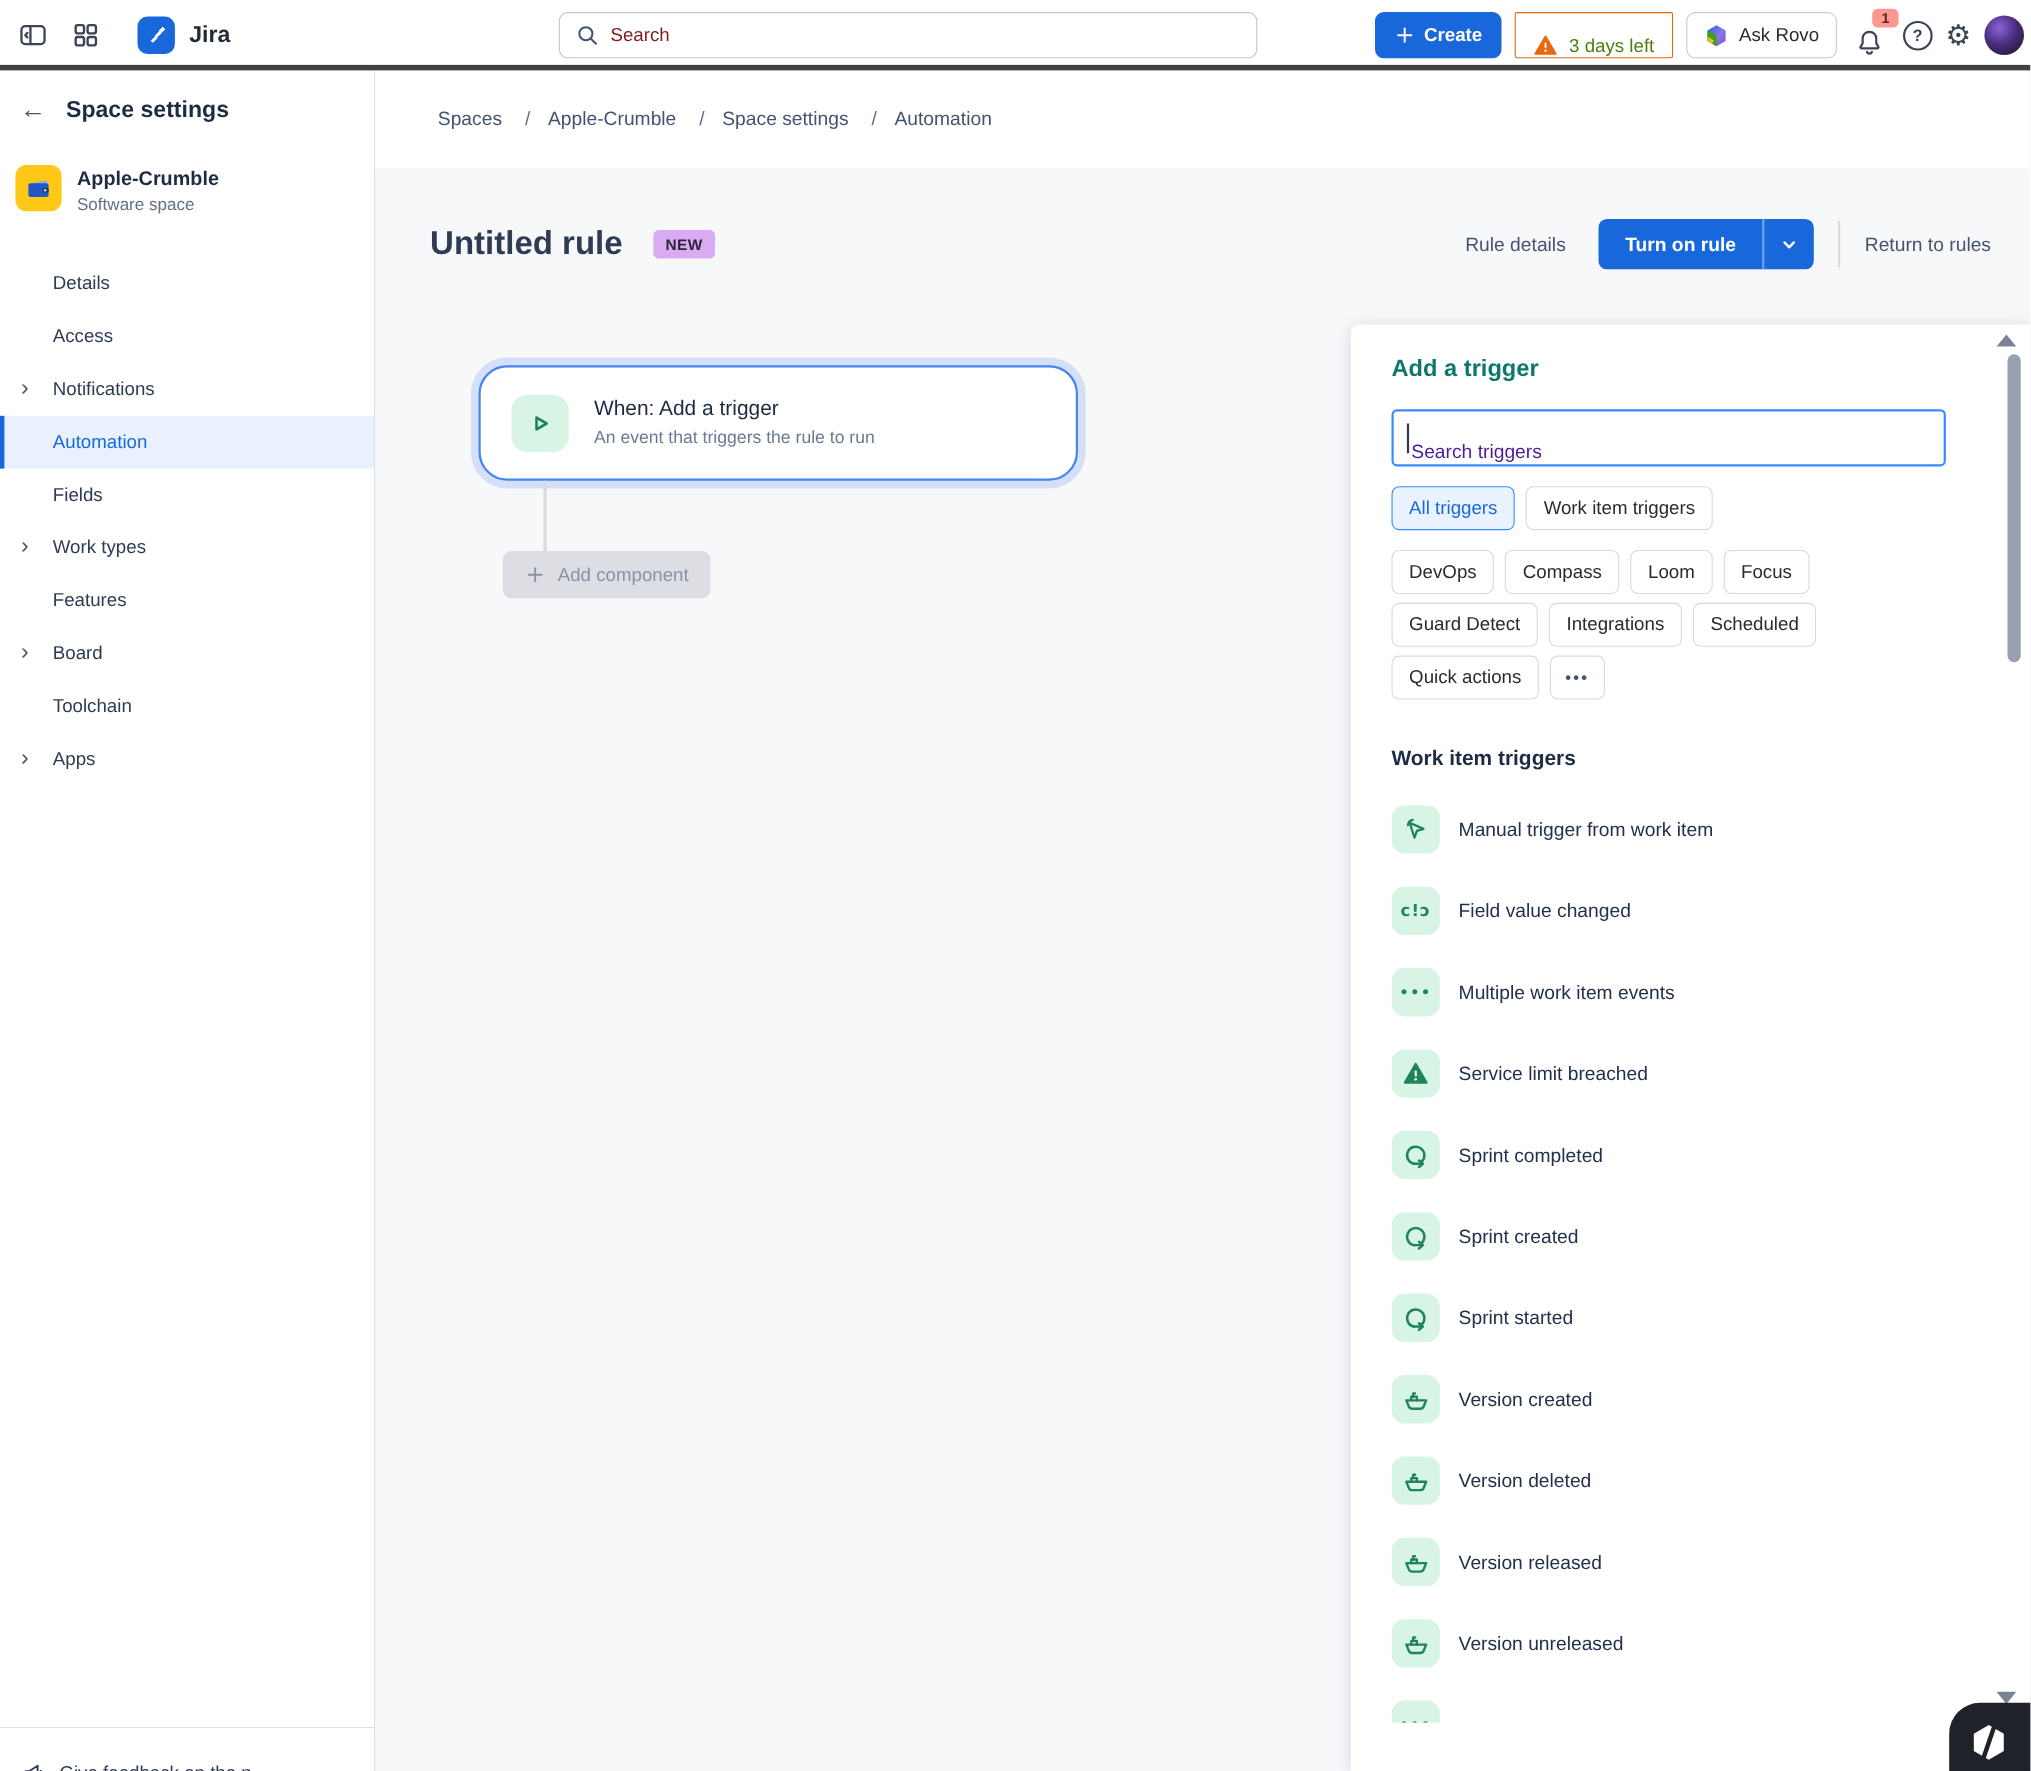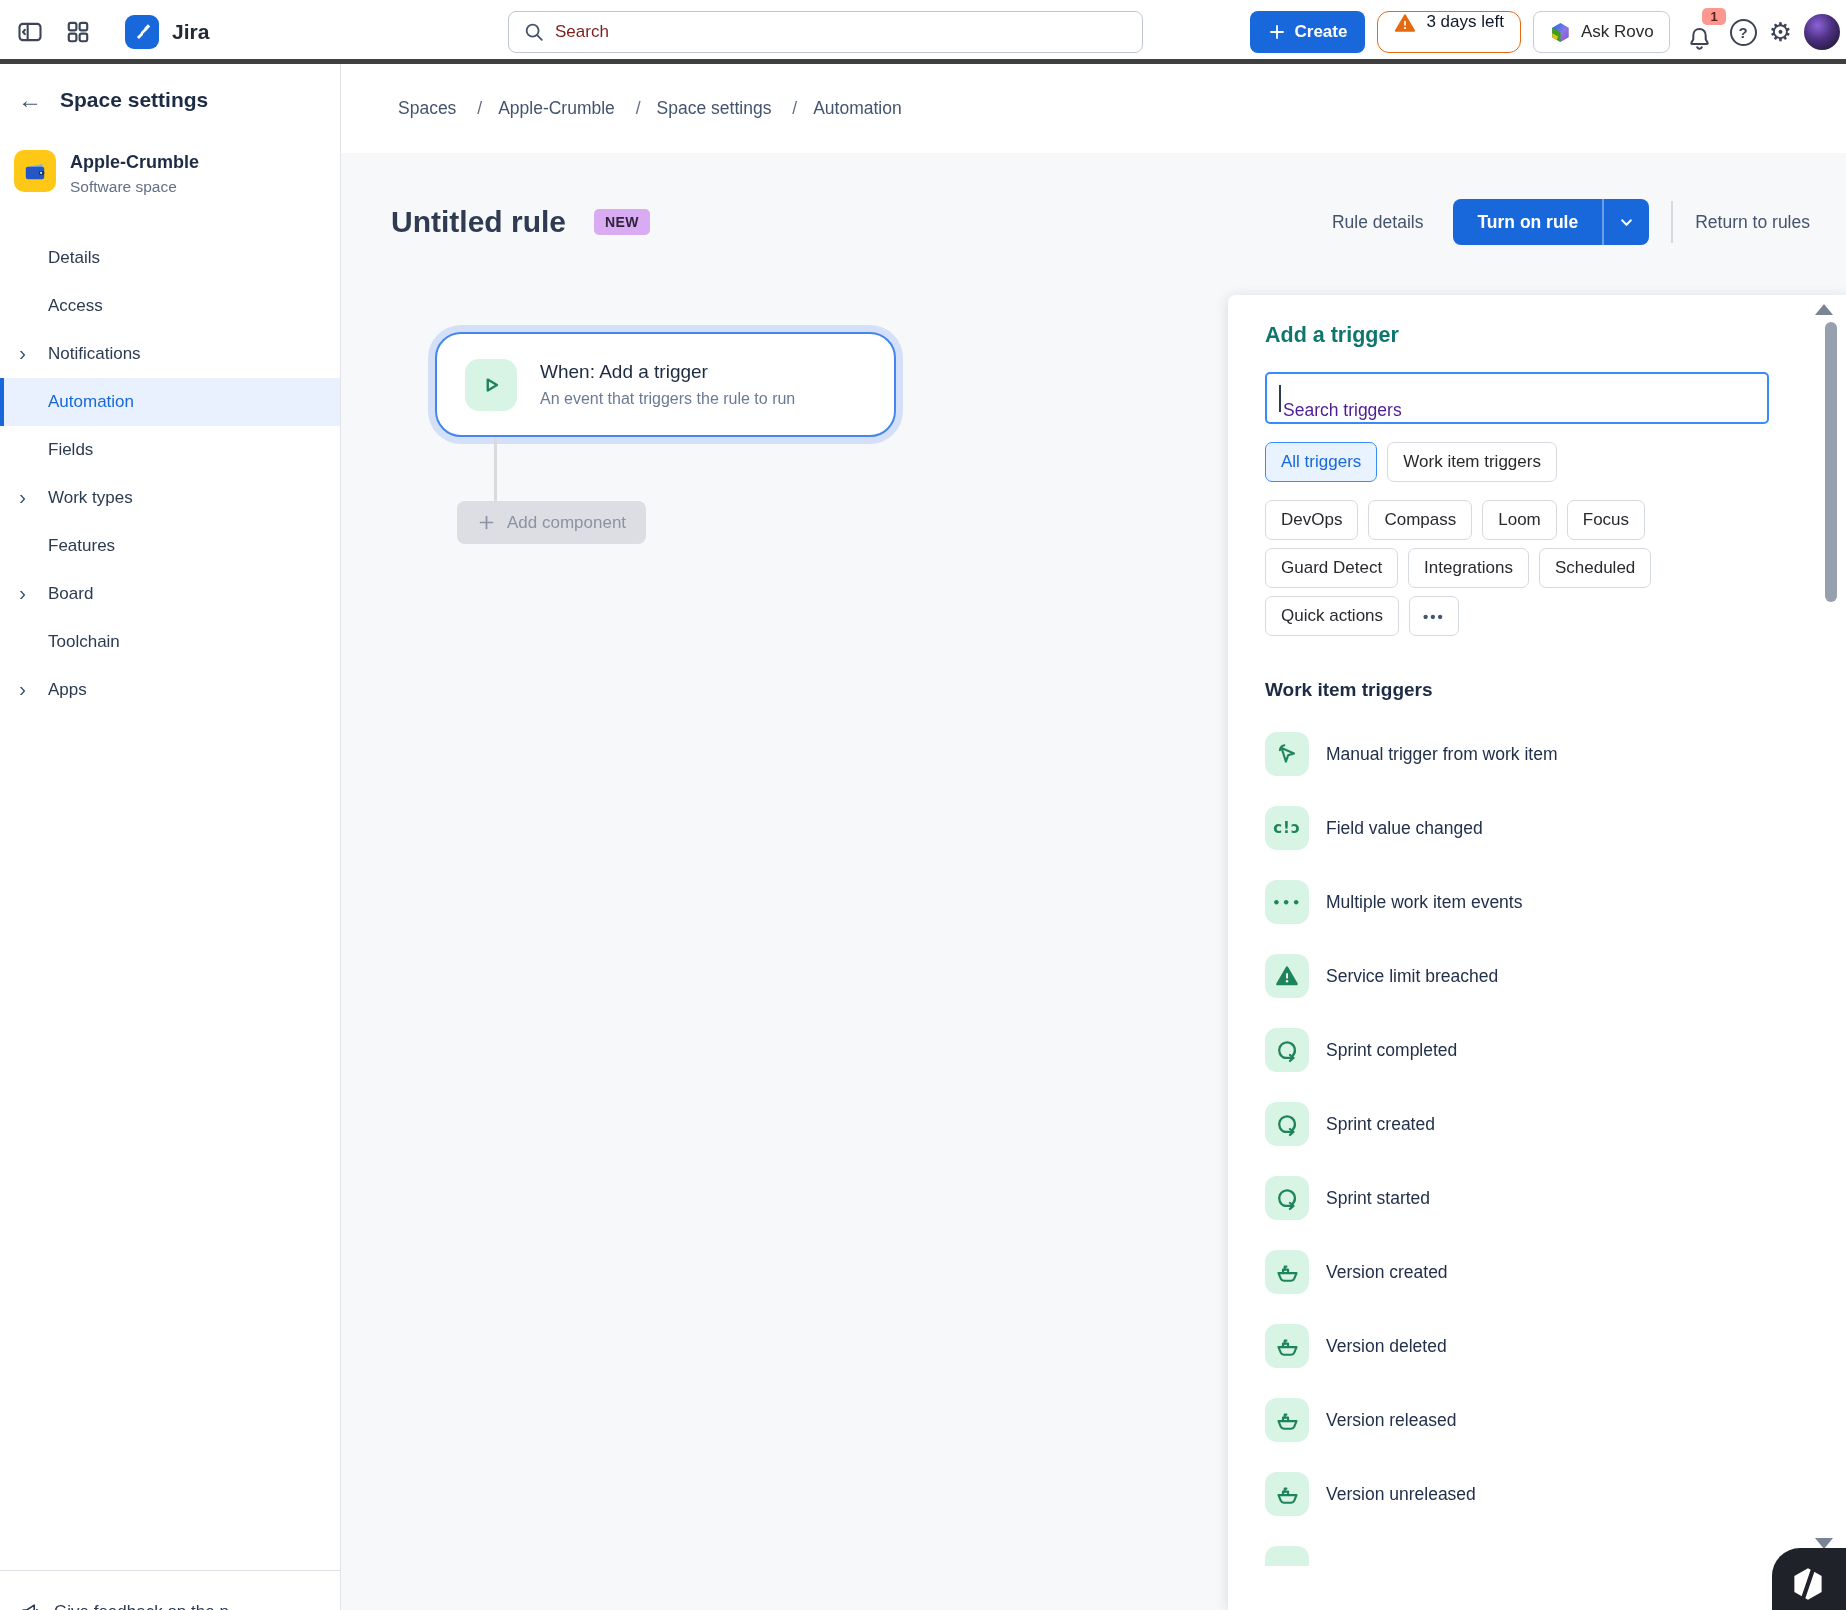--- a/index.html
+++ b/index.html
@@ -15,22 +15,22 @@
   .jira-tile { width:34px; height:34px; border-radius:9px; background:#1868db; display:flex;
                align-items:center; justify-content:center; margin-left:30px; }
   .jira-label { font-size:21px; font-weight:700; color:#222a35; margin-left:13px; }
   .nav-search { position:absolute; left:508px; top:11px; width:635px; height:42px;
                 border:1px solid #c1c7d0; border-radius:8px; background:#fff; display:flex;
                 align-items:center; padding:0 14px; gap:10px; }
   .nav-search .ph { color:#7f1d1d; font-size:17px; }
   .nav-right { position:absolute; right:6px; top:0; height:64px; display:flex; align-items:center; gap:12px; }
   .btn-create { height:42px; padding:0 18px; background:#1868db; border-radius:8px; color:#fff;
                 font-size:17px; font-weight:600; display:flex; align-items:center; gap:9px; cursor:pointer; border:none; }
-  .btn-trial { height:42px; padding:0 16px; background:#fff; border:1.5px solid #e56910; border-radius:12px;
-               color:#0f172a; font-size:17px; font-weight:500; display:flex; align-items:flex-start; gap:10px; cursor:pointer; }
+  .btn-trial { height:42px; padding:0 16px; background:#fff; border:1.5px solid #e56910; border-radius:2px;
+               color:#4d7c0f; font-size:17px; font-weight:500; display:flex; align-items:flex-end; gap:10px; cursor:pointer; }
   .btn-rovo { height:42px; padding:0 15px; background:#fff; border:1px solid #c6ccd4; border-radius:8px;
               color:#292a2e; font-size:17px; font-weight:500; display:flex; align-items:center; gap:9px; cursor:pointer; }
   .bell-wrap { position:relative; width:36px; height:40px; display:flex; align-items:flex-end; justify-content:center; cursor:pointer; }
   .bell-badge { position:absolute; top:-4px; right:-8px; background:#fd9891; color:#5d1f1a;
                 font-size:13px; font-weight:700; padding:1px 8px; border-radius:5px; }
   .help-circle { width:27px; height:27px; border:2px solid #3c4556; border-radius:50%;
                  display:flex; align-items:center; justify-content:center; font-size:15px; font-weight:700; color:#3c4556; cursor:pointer; }
   .gear { font-size:26px; color:#3c4556; cursor:pointer; line-height:1; }
   .avatar { width:36px; height:36px; border-radius:50%; cursor:pointer;
             background:radial-gradient(circle at 38% 32%, #8a63d8 0%, #4b2e7e 45%, #17121f 100%); }
@@ -73,21 +73,21 @@
   .rule-details { font-size:17.5px; color:#44546f; cursor:pointer; margin-right:30px; }
   .split-btn { display:flex; align-items:stretch; height:46px; border-radius:8px; overflow:hidden; }
   .split-main { background:#1868db; color:#fff; font-size:17.5px; font-weight:600; border:none;
                 padding:0 24px; display:flex; align-items:center; cursor:pointer; }
   .split-arrow { background:#1868db; border:none; border-left:2px solid #6f9ee8; width:47px;
                  display:flex; align-items:center; justify-content:center; cursor:pointer; }
   .v-div { width:2px; height:42px; background:#d5d9e0; margin:0 22px; }
   .return-rules { font-size:17.5px; color:#44546f; cursor:pointer; }
 
   
-  .trigger-card { position:absolute; left:94px; top:268px; width:461px; height:105px; background:#fff;
+  .trigger-card { position:absolute; left:94px; top:268px; width:545px; height:105px; background:#fff;
                   border:2.5px solid #4586ec; border-radius:26px; box-shadow:0 0 0 7px #d3e0f8;
                   display:flex; align-items:center; padding-left:28px; gap:23px; cursor:pointer; }
   .play-tile { width:52px; height:52px; border-radius:14px; background:#d7f4e5; display:flex;
                align-items:center; justify-content:center; flex:none; }
   .tc-title { font-size:19px; color:#1c2b41; font-weight:500; }
   .tc-sub { font-size:16px; color:#6b7a94; margin-top:7px; }
   .connector { position:absolute; left:153px; top:373px; width:2.5px; height:64px; background:#d9dbdf; }
   .add-component { position:absolute; left:116px; top:437px; height:43px; padding:0 20px;
                    background:#dcdee3; border-radius:8px; display:flex; align-items:center; gap:11px;
                    font-size:17px; color:#8a93a3; cursor:pointer; border:none; }

